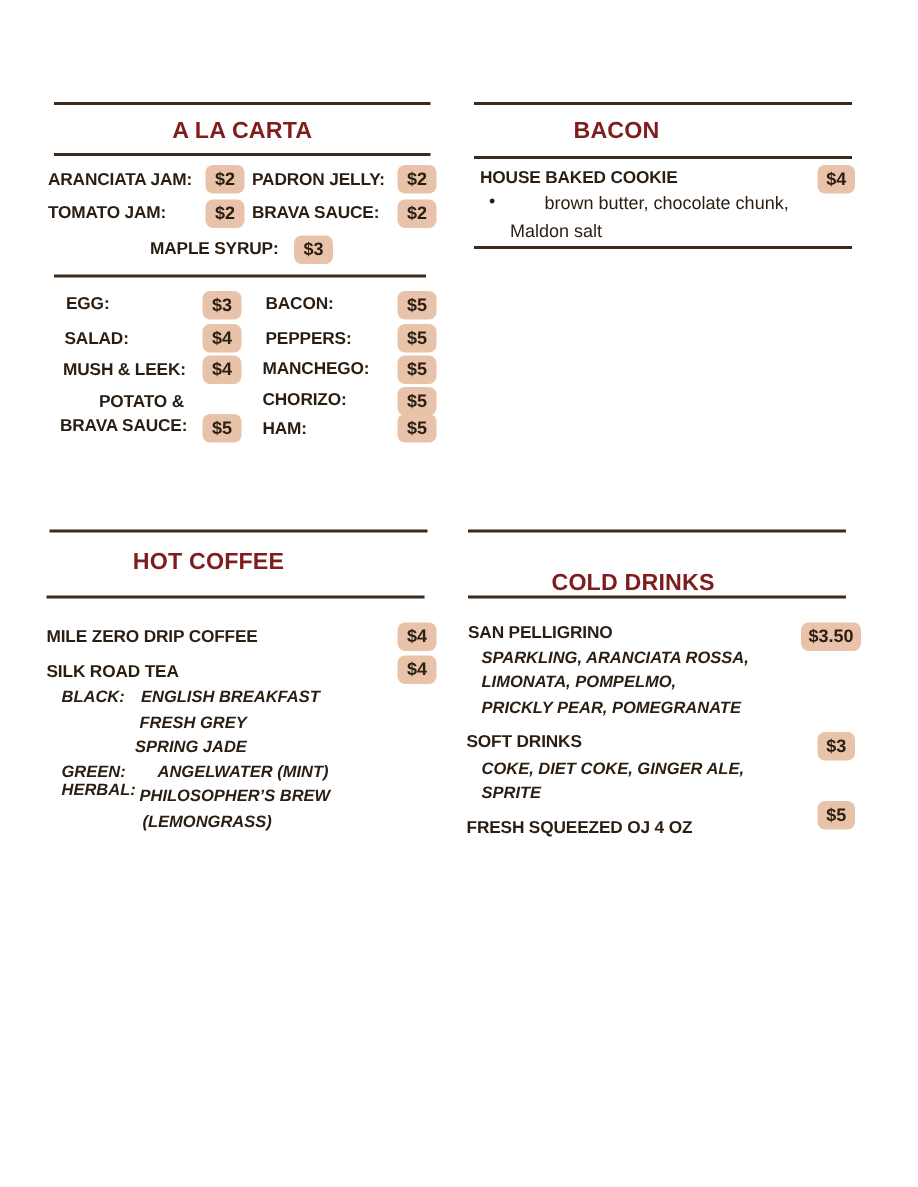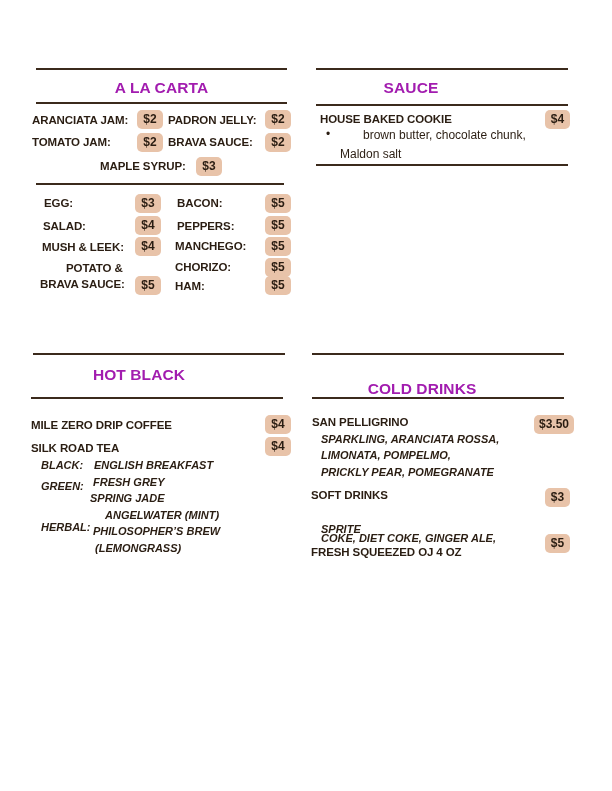--- a/index.html
+++ b/index.html
@@ -1,18 +1,18 @@
 <!DOCTYPE html>
 <html><head>
 <meta charset="utf-8">
 <style>
   html,body{margin:0;padding:0;background:#ffffff;}
   body{width:612px;height:791px;position:relative;overflow:hidden;font-family:"Liberation Sans",sans-serif;color:#2a1d12;}
   .rule{position:absolute;height:2px;background:#3b2a1c;}
-  .title{position:absolute;font-weight:bold;font-size:15.5px;text-align:center;letter-spacing:0.1px;color:#a21caf;}
+  .title{position:absolute;font-weight:bold;font-size:15.5px;text-align:center;letter-spacing:0.1px;color:#7f1d1d;}
   .lbl{position:absolute;font-weight:bold;font-size:11.5px;white-space:nowrap;color:#2a1d12;letter-spacing:-0.1px;}
   .price{position:absolute;background:#e8c3a9;border-radius:5px;font-weight:bold;font-size:12px;color:#2a1d12;text-align:center;height:19px;line-height:19px;}
   .it{position:absolute;font-weight:bold;font-style:italic;font-size:11px;white-space:nowrap;color:#2a1d12;}
   .desc{position:absolute;font-size:12px;color:#2a1d12;white-space:nowrap;}
 </style>
 </head>
 <body>
 
 <section>
   <div class="rule" style="left:36px;top:68px;width:251px;"></div>
@@ -51,62 +51,62 @@
   <div class="lbl" style="left:175px;top:240px;">MANCHEGO:</div>
   <div class="price" style="left:265px;top:237px;width:26px;">$5</div>
   <div class="lbl" style="left:175px;top:261px;">CHORIZO:</div>
   <div class="price" style="left:265px;top:258px;width:26px;">$5</div>
   <div class="lbl" style="left:175px;top:280px;">HAM:</div>
   <div class="price" style="left:265px;top:276px;width:26px;">$5</div>
 </section>
 
 <section>
   <div class="rule" style="left:316px;top:68px;width:252px;"></div>
-  <div class="title" style="left:316px;top:79px;width:190px;">SAUCE</div>
+  <div class="title" style="left:316px;top:79px;width:190px;">BACON</div>
   <div class="rule" style="left:316px;top:104px;width:252px;"></div>
   <div class="lbl" style="left:320px;top:113px;">HOUSE BAKED COOKIE</div>
   <div class="price" style="left:545px;top:110px;width:25px;">$4</div>
   <div class="desc" style="left:326px;top:127px;">•</div>
   <div class="desc" style="left:340px;top:128px;margin-left:23px;">brown butter, chocolate chunk,</div>
   <div class="desc" style="left:340px;top:147px;">Maldon salt</div>
   <div class="rule" style="left:316px;top:164px;width:252px;"></div>
 </section>
 
 <section>
   <div class="rule" style="left:33px;top:353px;width:252px;"></div>
-  <div class="title" style="left:33px;top:366px;width:212px;">HOT BLACK</div>
+  <div class="title" style="left:33px;top:366px;width:212px;">HOT COFFEE</div>
   <div class="rule" style="left:31px;top:397px;width:252px;"></div>
 
   <div class="lbl" style="left:31px;top:419px;">MILE ZERO DRIP COFFEE</div>
   <div class="price" style="left:265px;top:415px;width:26px;">$4</div>
   <div class="lbl" style="left:31px;top:442px;">SILK ROAD TEA</div>
   <div class="price" style="left:265px;top:437px;width:26px;">$4</div>
 
   <div class="it" style="left:41px;top:459px;">BLACK:</div>
   <div class="it" style="left:94px;top:459px;">ENGLISH BREAKFAST</div>
   <div class="it" style="left:93px;top:476px;">FRESH GREY</div>
-  <div class="it" style="left:41px;top:480px;text-align:center;">GREEN:</div>
+  <div class="it" style="left:41px;top:509px;text-align:center;">GREEN:</div>
   <div class="it" style="left:90px;top:492px;">SPRING JADE</div>
   <div class="it" style="left:41px;top:521px;">HERBAL:</div>
   <div class="it" style="left:77px;top:509px;margin-left:28px;">ANGELWATER (MINT)</div>
   <div class="it" style="left:93px;top:525px;">PHILOSOPHER’S BREW</div>
   <div class="it" style="left:95px;top:542px;"> (LEMONGRASS)</div>
 </section>
 
 <section>
   <div class="rule" style="left:312px;top:353px;width:252px;"></div>
   <div class="title" style="left:312px;top:380px;width:220px;">COLD DRINKS</div>
   <div class="rule" style="left:312px;top:397px;width:252px;"></div>
 
   <div class="lbl" style="left:312px;top:416px;">SAN PELLIGRINO</div>
   <div class="price" style="left:534px;top:415px;width:40px;">$3.50</div>
   <div class="it" style="left:321px;top:433px;">SPARKLING, ARANCIATA ROSSA,</div>
   <div class="it" style="left:321px;top:449px;">LIMONATA, POMPELMO,</div>
   <div class="it" style="left:321px;top:466px;">PRICKLY PEAR, POMEGRANATE</div>
 
   <div class="lbl" style="left:311px;top:489px;">SOFT DRINKS</div>
   <div class="price" style="left:545px;top:488px;width:25px;">$3</div>
-  <div class="it" style="left:321px;top:532px;">COKE, DIET COKE, GINGER ALE,</div>
+  <div class="it" style="left:321px;top:507px;">COKE, DIET COKE, GINGER ALE,</div>
   <div class="it" style="left:321px;top:523px;">SPRITE</div>
 
   <div class="lbl" style="left:311px;top:546px;">FRESH SQUEEZED OJ  4 OZ</div>
   <div class="price" style="left:545px;top:534px;width:25px;">$5</div>
 </section>
 
 </body></html>

